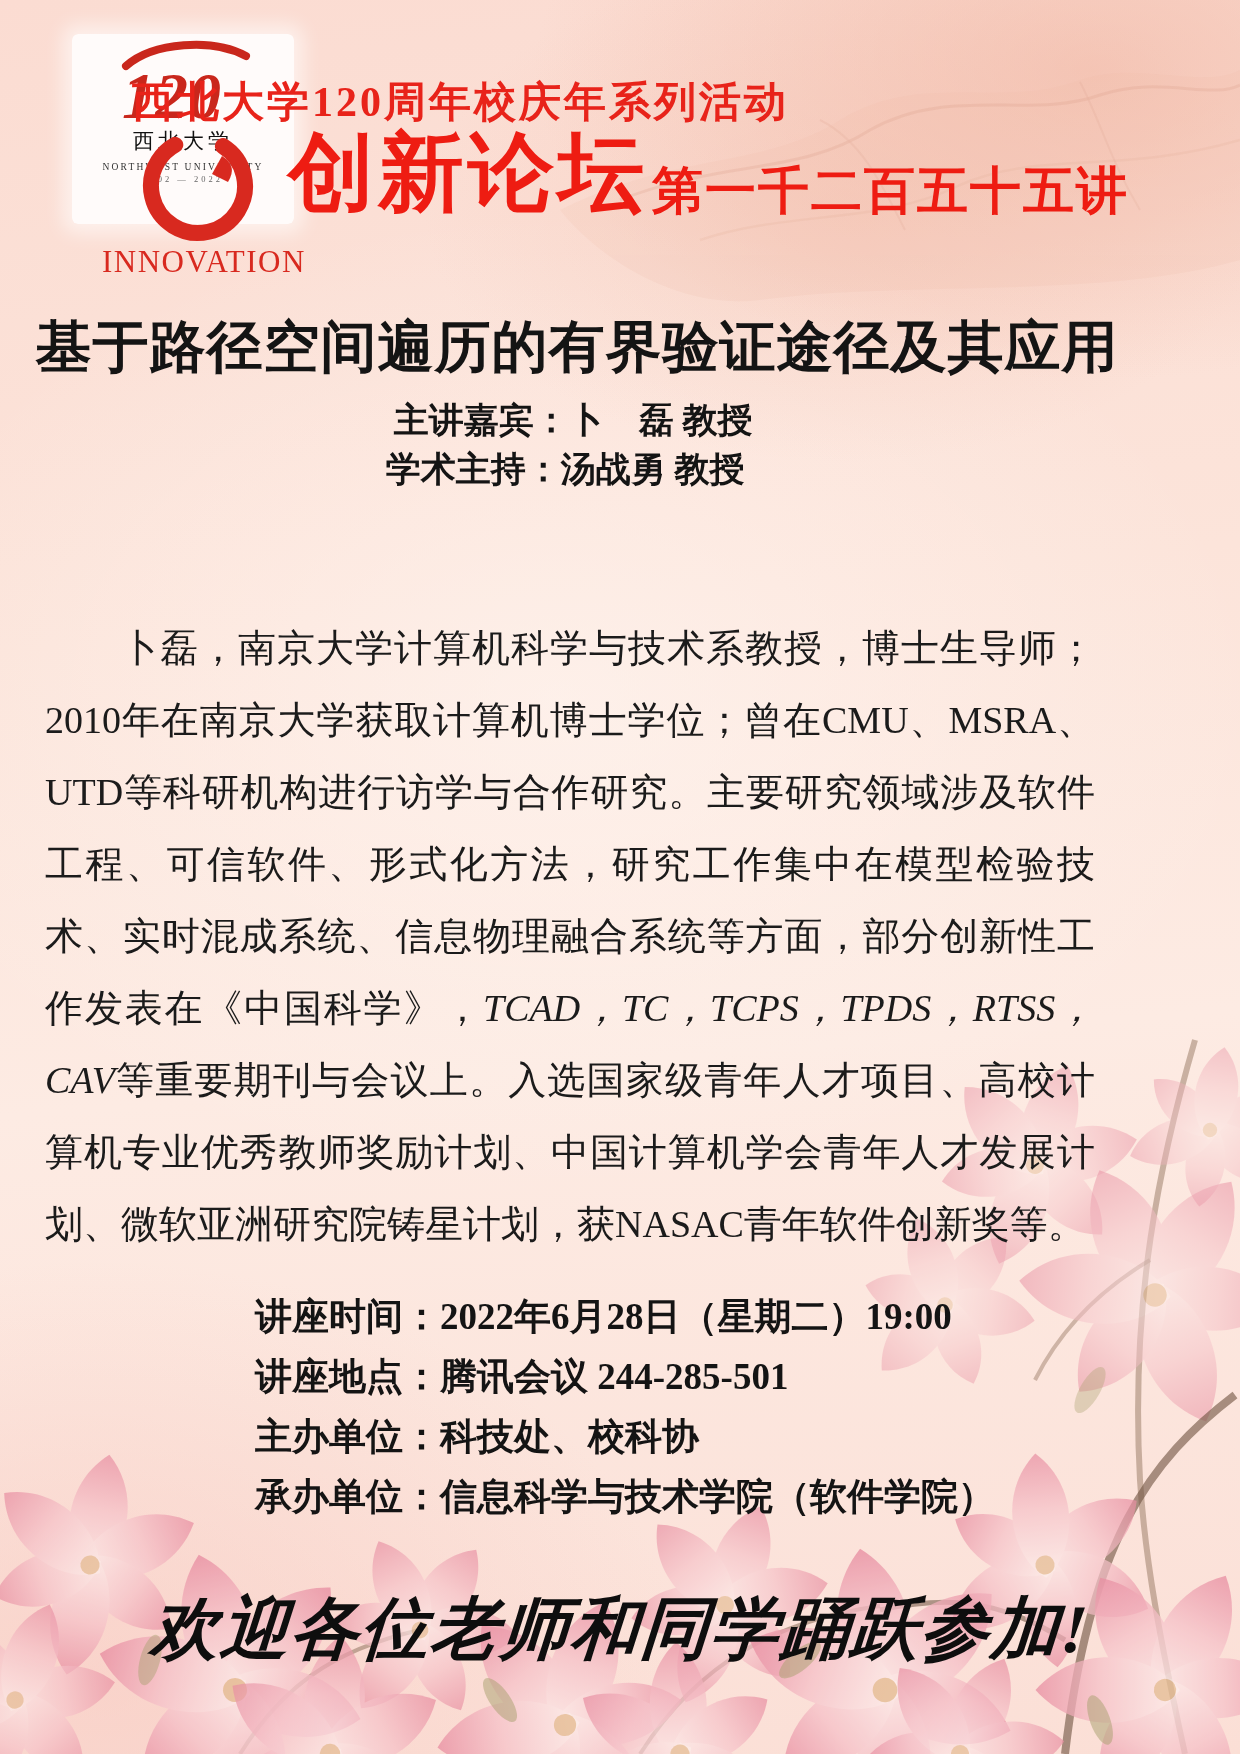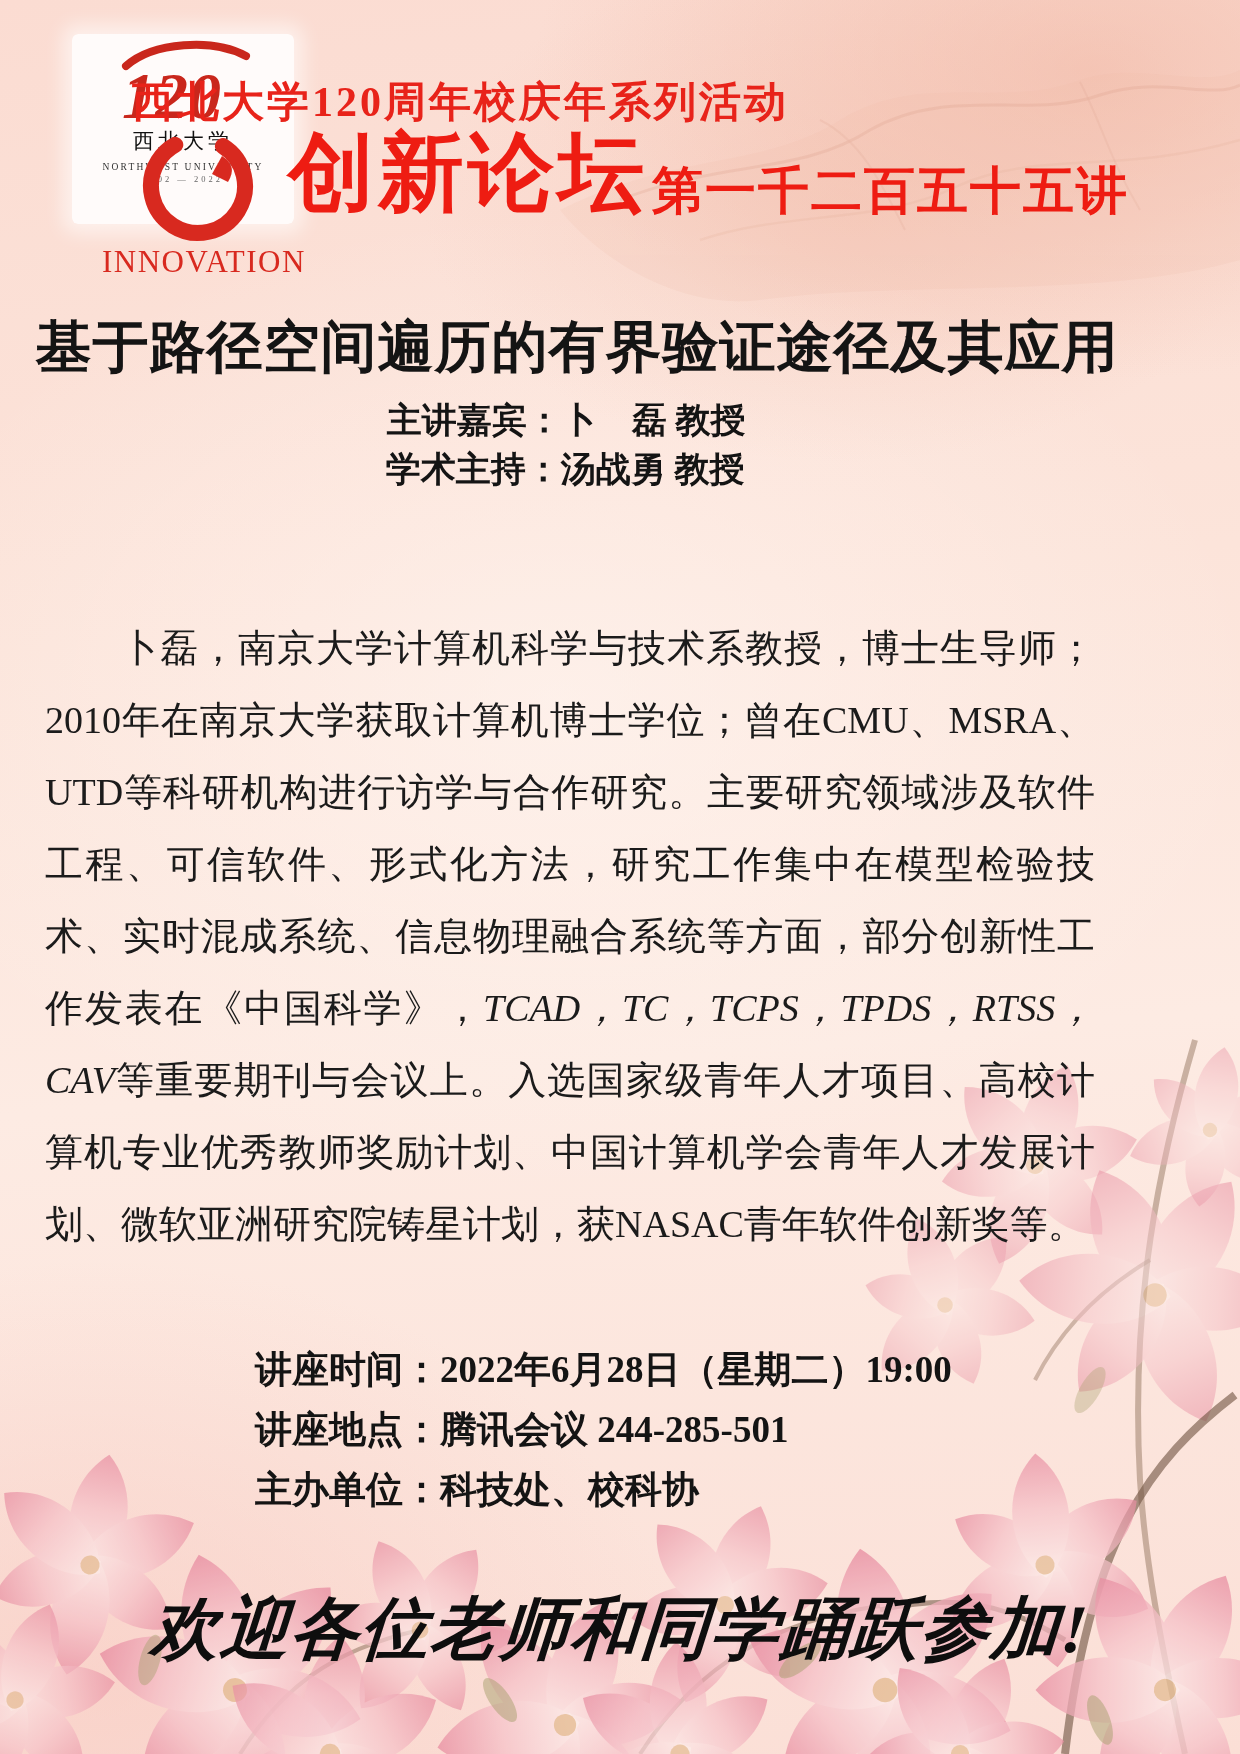--- a/index.html
+++ b/index.html
@@ -26,27 +26,27 @@
 
   .series-title{left:132px; top:42px; font-size:42px; font-weight:700; color:#e8231a; letter-spacing:3px;margin-top:32px;}
 
   .forum-name{left:288px; top:130px; font-size:86px; font-weight:700; color:#ee1c12; letter-spacing:4px; line-height:1;}
   .lecture-no{left:652px; top:166px; font-size:51px; font-weight:700; color:#ee1c12; letter-spacing:2px; line-height:1;}
   .innovation-label{left:102px; top:244px; font-size:31px; color:#d8291f; letter-spacing:1.5px; font-weight:400;}
   .innovation-mark{left:134px; top:122px;}
 
   .lecture-title{left:0; top:298px; width:1130px; text-align:center; font-size:56px; font-weight:700;
     color:#141414; letter-spacing:1px; margin:12px;}
-  .speaker-line{left:1px; top:397px; width:1130px; text-align:center; font-size:35px; font-weight:700; color:#141414;}
+  .speaker-line{left:8px; top:397px; width:1130px; text-align:center; font-size:35px; font-weight:700; color:#141414;}
   .host-line{left:0; top:446px; width:1130px; text-align:center; font-size:35px; font-weight:700; color:#141414;}
 
   .bio{left:45px; top:612px; width:1050px; font-size:38px; line-height:72px; color:#1b1b1b;
     text-align:justify; text-indent:2em; margin:0;}
 
-  .details{left:255px; top:1340px;}
+  .details{left:255px; top:1287px;}
   .detail-row{font-size:37px; font-weight:700; color:#141414; line-height:60px; white-space:nowrap;}
 
   .welcome{left:50px; top:1584px; width:1140px; text-align:center; font-size:68px; font-weight:900;
     color:#0e0e0e; letter-spacing:2px; font-style:italic; transform:skewX(-4deg);}
 </style>
 </head>
 <body>
 
 <div class="poster">
 
@@ -149,17 +149,20 @@
   <div class="abs details">
     <div class="detail-row">
       <span>讲座时间：</span><span>2022年6月28日（星期二）19:00</span>
     </div>
     <div class="detail-row">
       <span>讲座地点：</span><span>腾讯会议 244-285-501</span>
     </div>
     <div class="detail-row">
       <span>主办单位：</span><span>科技处、校科协</span>
     </div>
+    <div class="detail-row">
+      <span>承办单位：</span><span>信息科学与技术学院（软件学院）</span>
+    </div>
   </div>
 
   <div class="abs welcome">欢迎各位老师和同学踊跃参加!</div>
 
 </div>
 
 </body></html>

